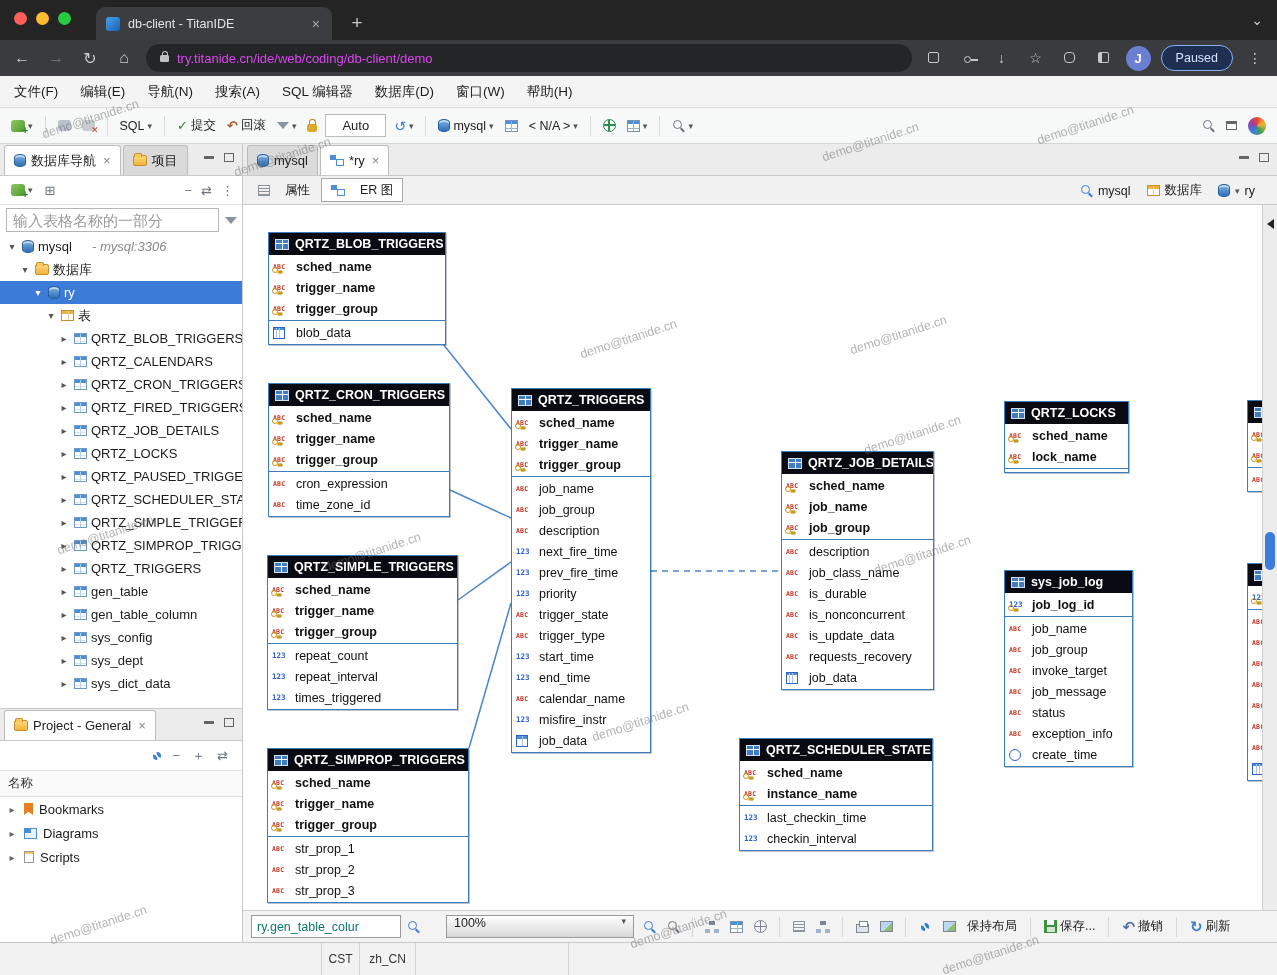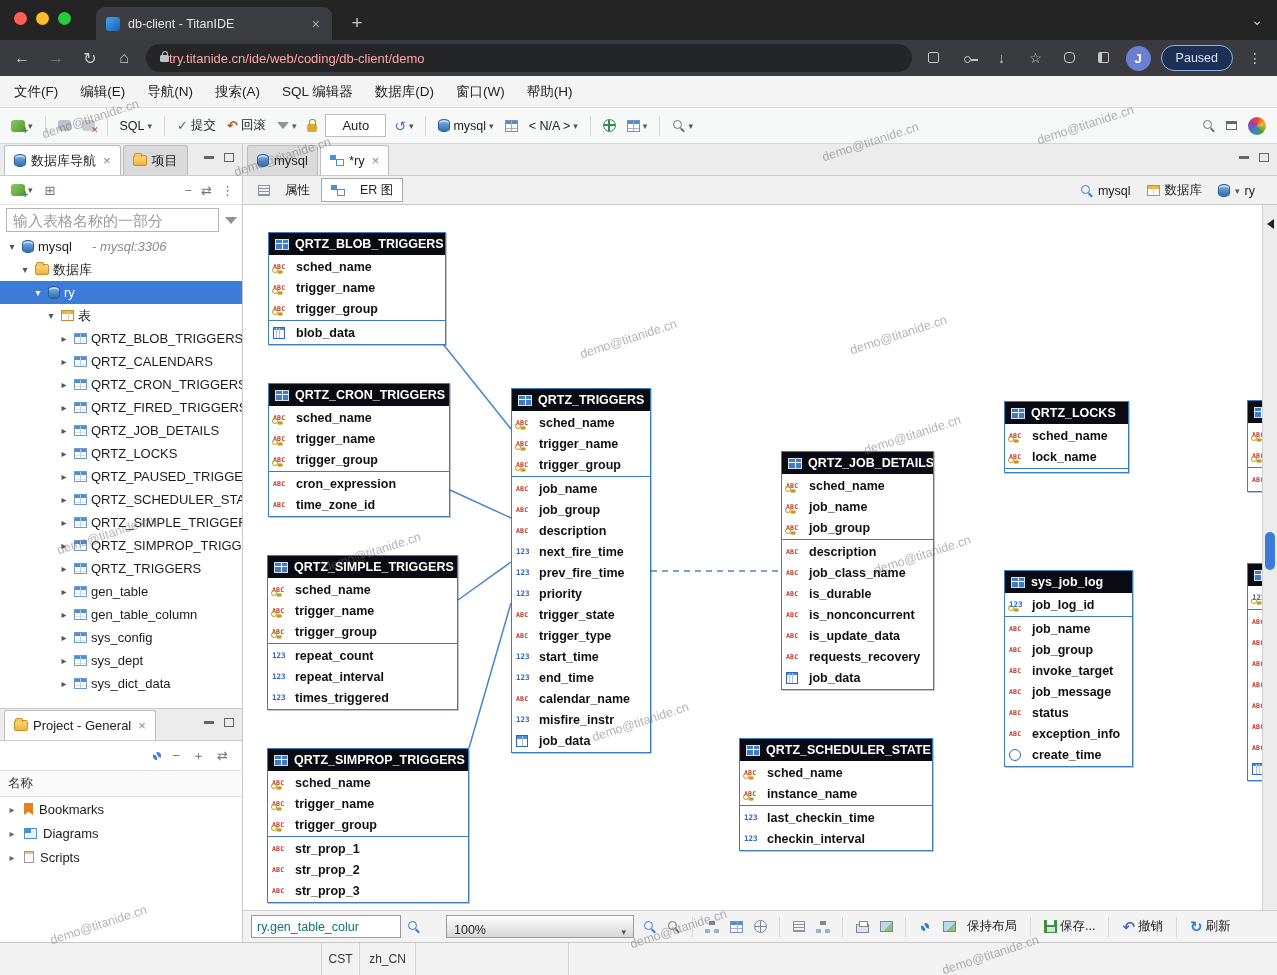--- a/index.html
+++ b/index.html
@@ -18,21 +18,21 @@
   .btab{position:absolute;left:96px;top:7px;width:236px;height:33px;background:#3c3d41;border-radius:9px 9px 0 0;display:flex;align-items:center;gap:8px;padding:0 10px;color:#e4e4e4;font-size:12.5px;}
   .favicon{width:14px;height:14px;border-radius:3px;background:linear-gradient(135deg,#45a2e8,#1b62b5);flex:none;}
   .btab-title{flex:1;overflow:hidden;white-space:nowrap;}
   .btab-close{color:#aaa;font-size:14px;padding:0 2px;cursor:default;}
   .newtab{position:absolute;left:344px;top:11px;color:#c7c7c7;font-size:19px;line-height:24px;width:26px;text-align:center;}
   .tabsearch{position:absolute;right:14px;top:12px;color:#c7c7c7;font-size:14px;}
 
   .addressbar{position:absolute;top:40px;left:0;right:0;height:36px;background:#3a3b3e;display:flex;align-items:center;padding:0 10px;gap:10px;}
   .navic{color:#c6c9cc;font-size:16px;width:24px;text-align:center;flex:none;}
   .navic.dim{color:#77797c;}
-  .urlpill{flex:1;max-width:800px;height:28px;background:#242527;border-radius:14px;display:flex;align-items:center;padding:0 14px;color:#fca5a5;font-size:13px;}
+  .urlpill{flex:1;max-width:800px;height:28px;background:#242527;border-radius:14px;display:flex;align-items:center;gap:8px;padding:0 14px;color:#d946ef;font-size:13px;}
   .padlock{width:9px;height:7px;background:#bfc2c5;border-radius:1.5px;position:relative;flex:none;}
   .padlock::before{content:"";position:absolute;top:-4px;left:1.5px;width:4px;height:4px;border:1.5px solid #bfc2c5;border-bottom:none;border-radius:3px 3px 0 0;}
   .brico{width:24px;text-align:center;color:#c6c9cc;font-size:14px;flex:none;position:relative;}
   .sq{display:inline-block;width:11px;height:11px;border:1.5px solid #c6c9cc;border-radius:2px;}
   .keyico{display:inline-block;width:7px;height:7px;border:1.7px solid #c6c9cc;border-radius:50%;position:relative;}
   .keyico::after{content:"";position:absolute;left:6px;top:2px;width:7px;height:2px;background:#c6c9cc;}
   .avatar{width:25px;height:25px;border-radius:50%;background:#6a7fd2;color:#fff;font-size:13px;font-weight:bold;display:flex;align-items:center;justify-content:center;flex:none;}
   .paused{height:26px;border:1px solid #89b0f0;background:#1d3054;color:#d7e3ff;border-radius:13px;display:flex;align-items:center;padding:0 14px;font-size:12.5px;flex:none;}
 
   
@@ -125,38 +125,38 @@
   .canvas{position:absolute;top:61px;left:0;right:0;bottom:32px;background:#fff;overflow:hidden;}
   #connLayer{position:absolute;left:0;top:0;width:100%;height:100%;}
   .conn{stroke:#4a86c8;stroke-width:1.5;}
   .conn.dashed{stroke-dasharray:6 5;}
   .entity{position:absolute;background:#fff;border:1.5px solid var(--entityBorder);box-shadow:1px 1px 0 rgba(20,40,80,.28);font-size:12.5px;}
   .ehead{background:var(--entityHeader);color:#fff;font-weight:bold;display:flex;align-items:center;gap:6px;padding:0 6px;height:22px;white-space:nowrap;overflow:hidden;}
   .ic-tbl-dark{width:14px;height:11px;border:1px solid #cfe0f0;background:
     linear-gradient(to right,transparent 6px,#fff 6px 7px,transparent 7px),
     linear-gradient(to bottom,transparent 3px,#fff 3px 4px,transparent 4px);background-color:#3f7cc1;flex:none;}
   .esec{padding:1px 0;}
-  .esec.esep{border-top:1px solid var(--entityBorder);min-height:4px;font-weight:bold;}
+  .esec.esep{border-top:1px solid var(--entityBorder);min-height:4px;}
   .fld{display:flex;align-items:center;gap:3px;height:21px;padding:0 6px 0 4px;white-space:nowrap;overflow:hidden;color:#111;}
   .fld.key .fname{font-weight:bold;}
   .fic{position:relative;width:20px;flex:none;display:inline-flex;align-items:center;}
   .fic.abc::before{content:"ABC";font-family:"DejaVu Sans Mono",monospace;font-weight:700;font-size:6.5px;color:var(--typeString);letter-spacing:.2px;}
   .fic.num::before{content:"123";font-family:"DejaVu Sans Mono",monospace;font-weight:700;font-size:7.5px;color:var(--typeNumber);}
   .fic.bin::before{content:"";width:10px;height:10px;border:1px solid var(--typeNumber);background:
     linear-gradient(to right,transparent 2.5px,#a9c3ea 2.5px 3.5px,transparent 3.5px 5.5px,#a9c3ea 5.5px 6.5px,transparent 6.5px),
     linear-gradient(to bottom,#4b8fd6 2.5px,transparent 2.5px);}
   .fic.time::before{content:"";width:10px;height:10px;border:1.6px solid var(--typeNumber);border-radius:50%;}
   .fic.keyed::after{content:"";position:absolute;left:-1px;bottom:-2px;width:4px;height:4px;border:1.3px solid var(--keyGold);border-radius:50%;box-shadow:4px 2px 0 -1.2px var(--keyGold),6px 2px 0 -1.2px var(--keyGold);}
   .vscroll{position:absolute;right:0;top:0;bottom:0;width:15px;background:#ececec;border-left:1px solid #cfcfcf;}
   .vthumb{position:absolute;left:2px;top:327px;width:10px;height:38px;border-radius:6px;background:var(--accent);}
   .collapse-arrow{position:absolute;right:3px;top:14px;width:0;height:0;border-top:5px solid transparent;border-bottom:5px solid transparent;border-right:7px solid #222;}
 
   .diagram-toolbar{position:absolute;left:0;right:0;bottom:0;height:32px;background:#f3f3f3;border-top:1px solid #cfcfcf;display:flex;align-items:center;padding:0 8px;gap:6px;font-size:12.5px;color:#222;}
   .dsearch{width:150px;height:23px;border:1px solid #9a9a9a;font-size:12.5px;padding:0 5px;color:#0f766e;font-family:inherit;background:#fff;}
-  .zoomsel{width:188px;height:23px;border:1px solid #9a9a9a;background:linear-gradient(#fefefe,#d7d7d7);display:flex;align-items:flex-end;justify-content:space-between;padding:0 7px;}
+  .zoomsel{width:188px;height:23px;border:1px solid #9a9a9a;background:linear-gradient(#fefefe,#d7d7d7);display:flex;align-items:flex-start;justify-content:space-between;padding:0 7px;}
   .dico{width:18px;height:18px;display:inline-flex;align-items:center;justify-content:center;color:#5a6570;font-size:13px;flex:none;}
   .ic-print{width:13px;height:9px;border:1px solid #7d8692;background:#dfe4ea;position:relative;margin-top:3px;}
   .ic-print::before{content:"";position:absolute;top:-4px;left:2px;width:7px;height:4px;background:#fff;border:1px solid #7d8692;}
   .ic-pic{width:13px;height:11px;border:1px solid #7d8692;background:linear-gradient(135deg,#bcd8ef 55%,#8fc07a 55%);}
   .ic-save{width:13px;height:13px;background:#3f9142;position:relative;}
   .ic-save::before{content:"";position:absolute;left:3px;top:0;width:7px;height:5px;background:#fff;}
   .ic-save::after{content:"";position:absolute;left:2.5px;bottom:1px;width:8px;height:5px;background:#cfe6cf;}
   .ic-undo{color:#4a6fa5;font-size:15px;font-weight:bold;}
   .ic-refresh{color:#2f7ed0;font-size:15px;font-weight:bold;}
   .ic-crosshair{width:13px;height:13px;border:1.5px solid #7d8692;border-radius:50%;background:

